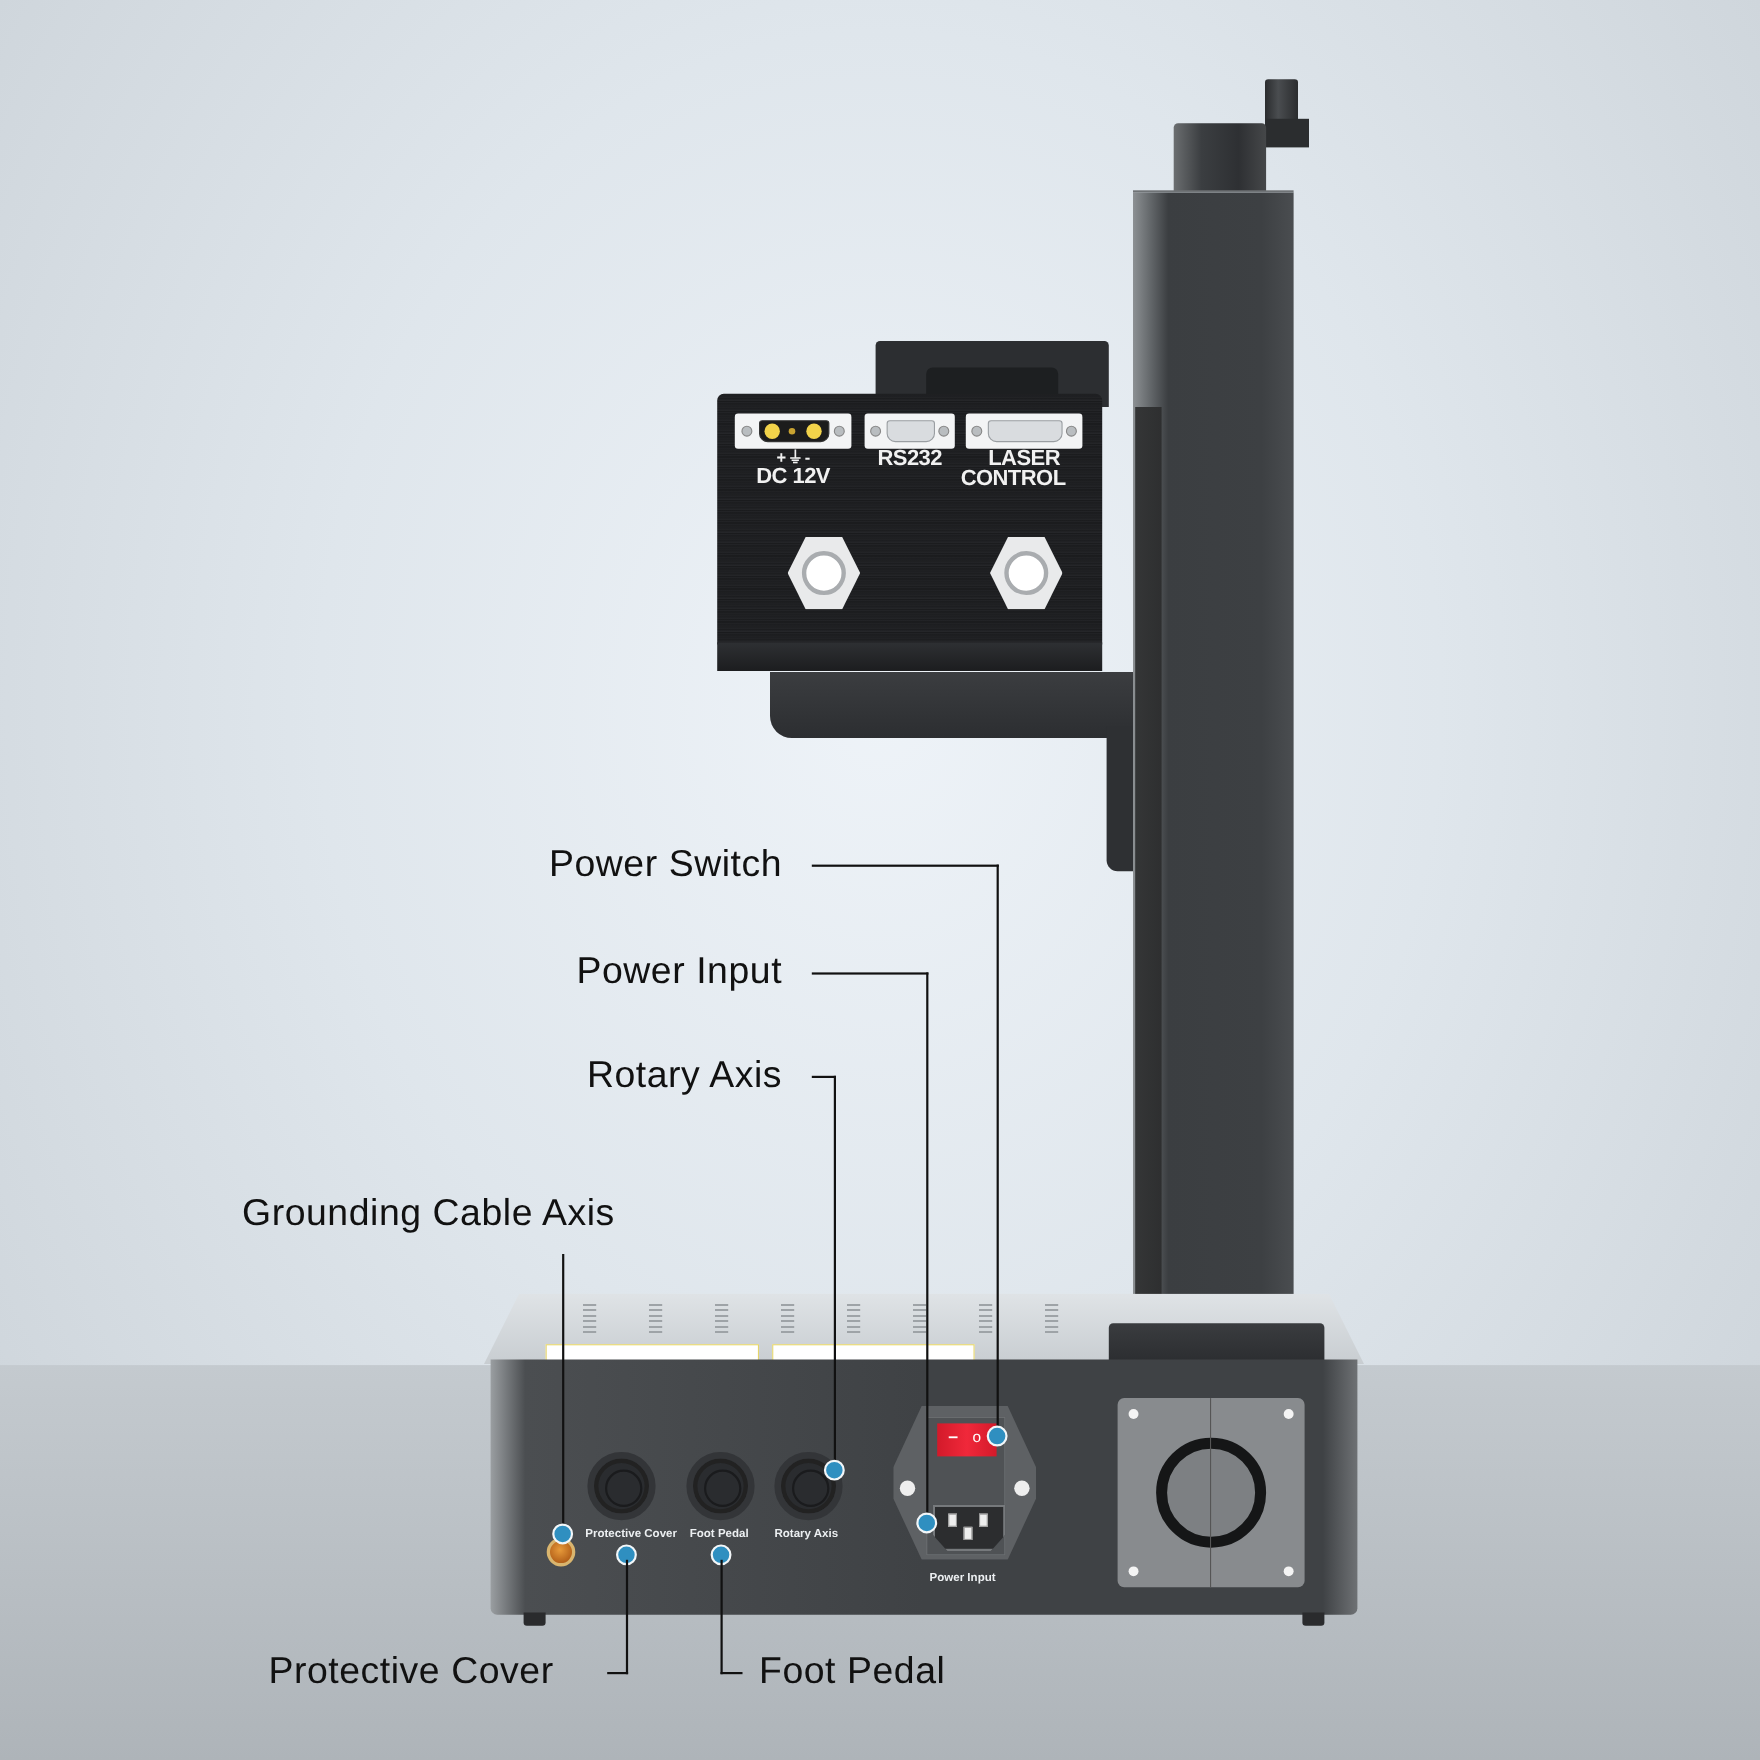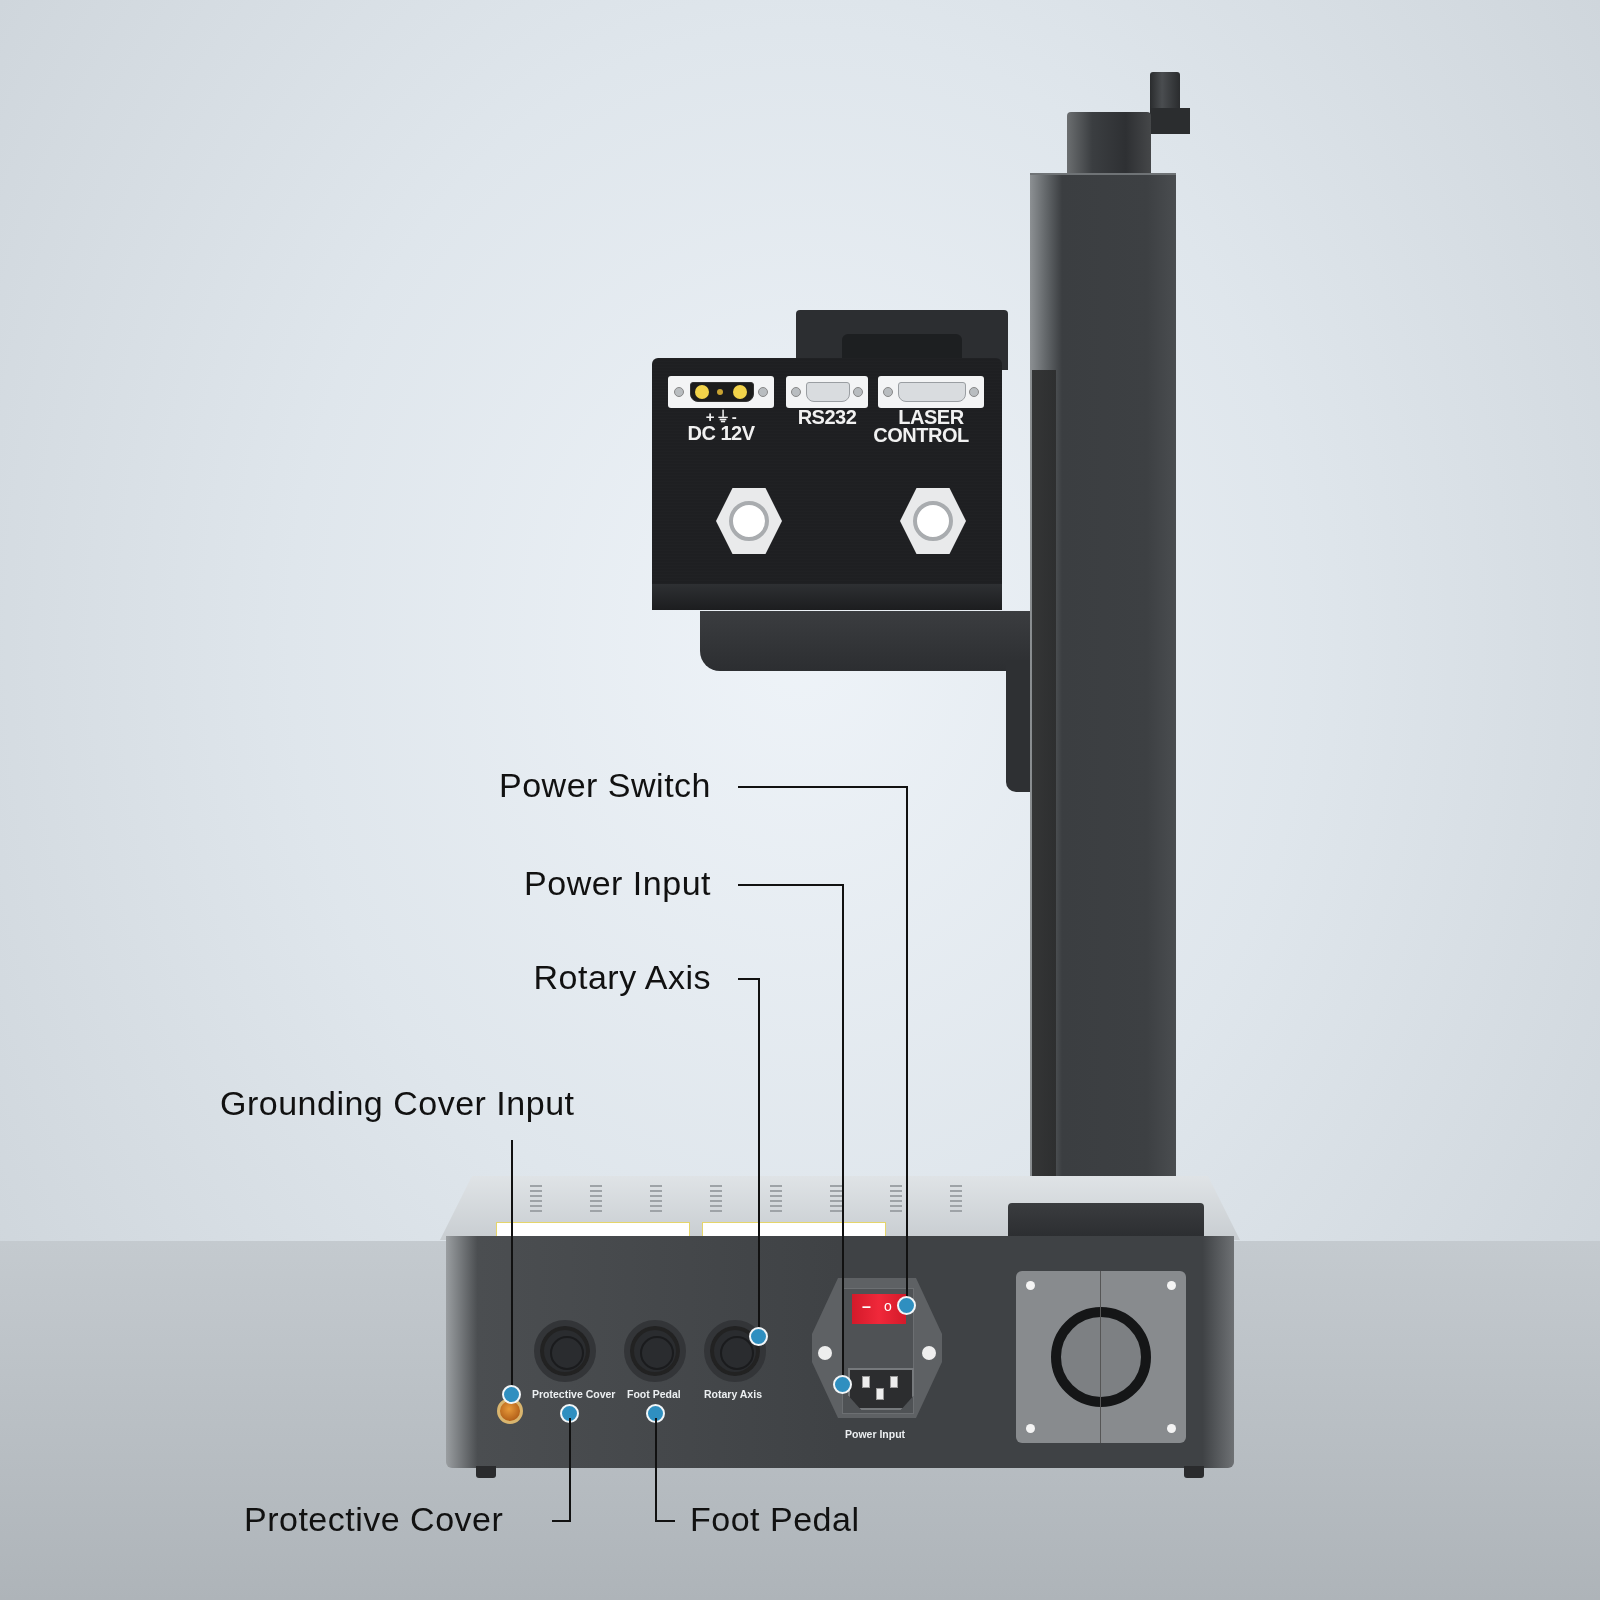--- a/index.html
+++ b/index.html
@@ -191,15 +191,15 @@
 <div class="abs line" style="left:569px;top:1418px;width:2px;height:104px;"></div>
 <div class="abs line" style="left:552px;top:1520px;width:19px;height:2px;"></div>
 
 <div class="abs dot" style="left:646px;top:1404px;"></div>
 <div class="abs line" style="left:655px;top:1418px;width:2px;height:104px;"></div>
 <div class="abs line" style="left:655px;top:1520px;width:20px;height:2px;"></div>
 
 <div class="abs label" style="right:889px;top:766px;">Power Switch</div>
 <div class="abs label" style="right:889px;top:864px;">Power Input</div>
 <div class="abs label" style="right:889px;top:958px;">Rotary Axis</div>
-<div class="abs label" style="left:220px;top:1084px;">Grounding Cover Input</div>
+<div class="abs label" style="left:220px;top:1084px;">Grounding Cable Axis</div>
 <div class="abs label" style="left:244px;top:1500px;">Protective Cover</div>
 <div class="abs label" style="left:690px;top:1500px;">Foot Pedal</div>
 
 </body></html>

